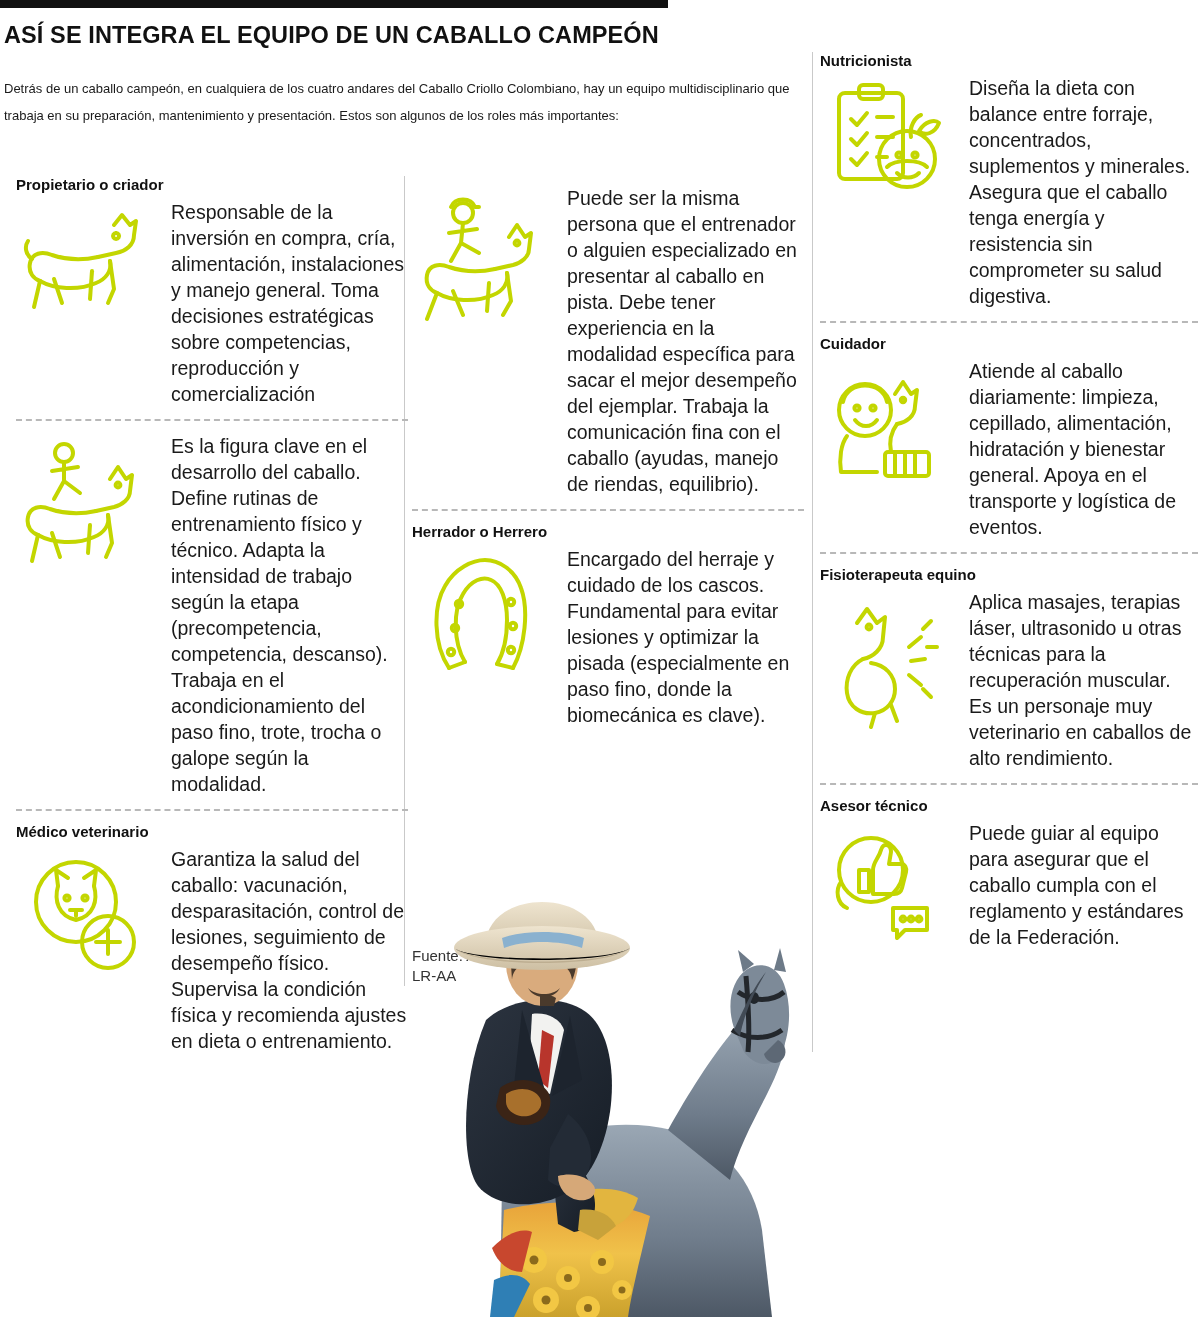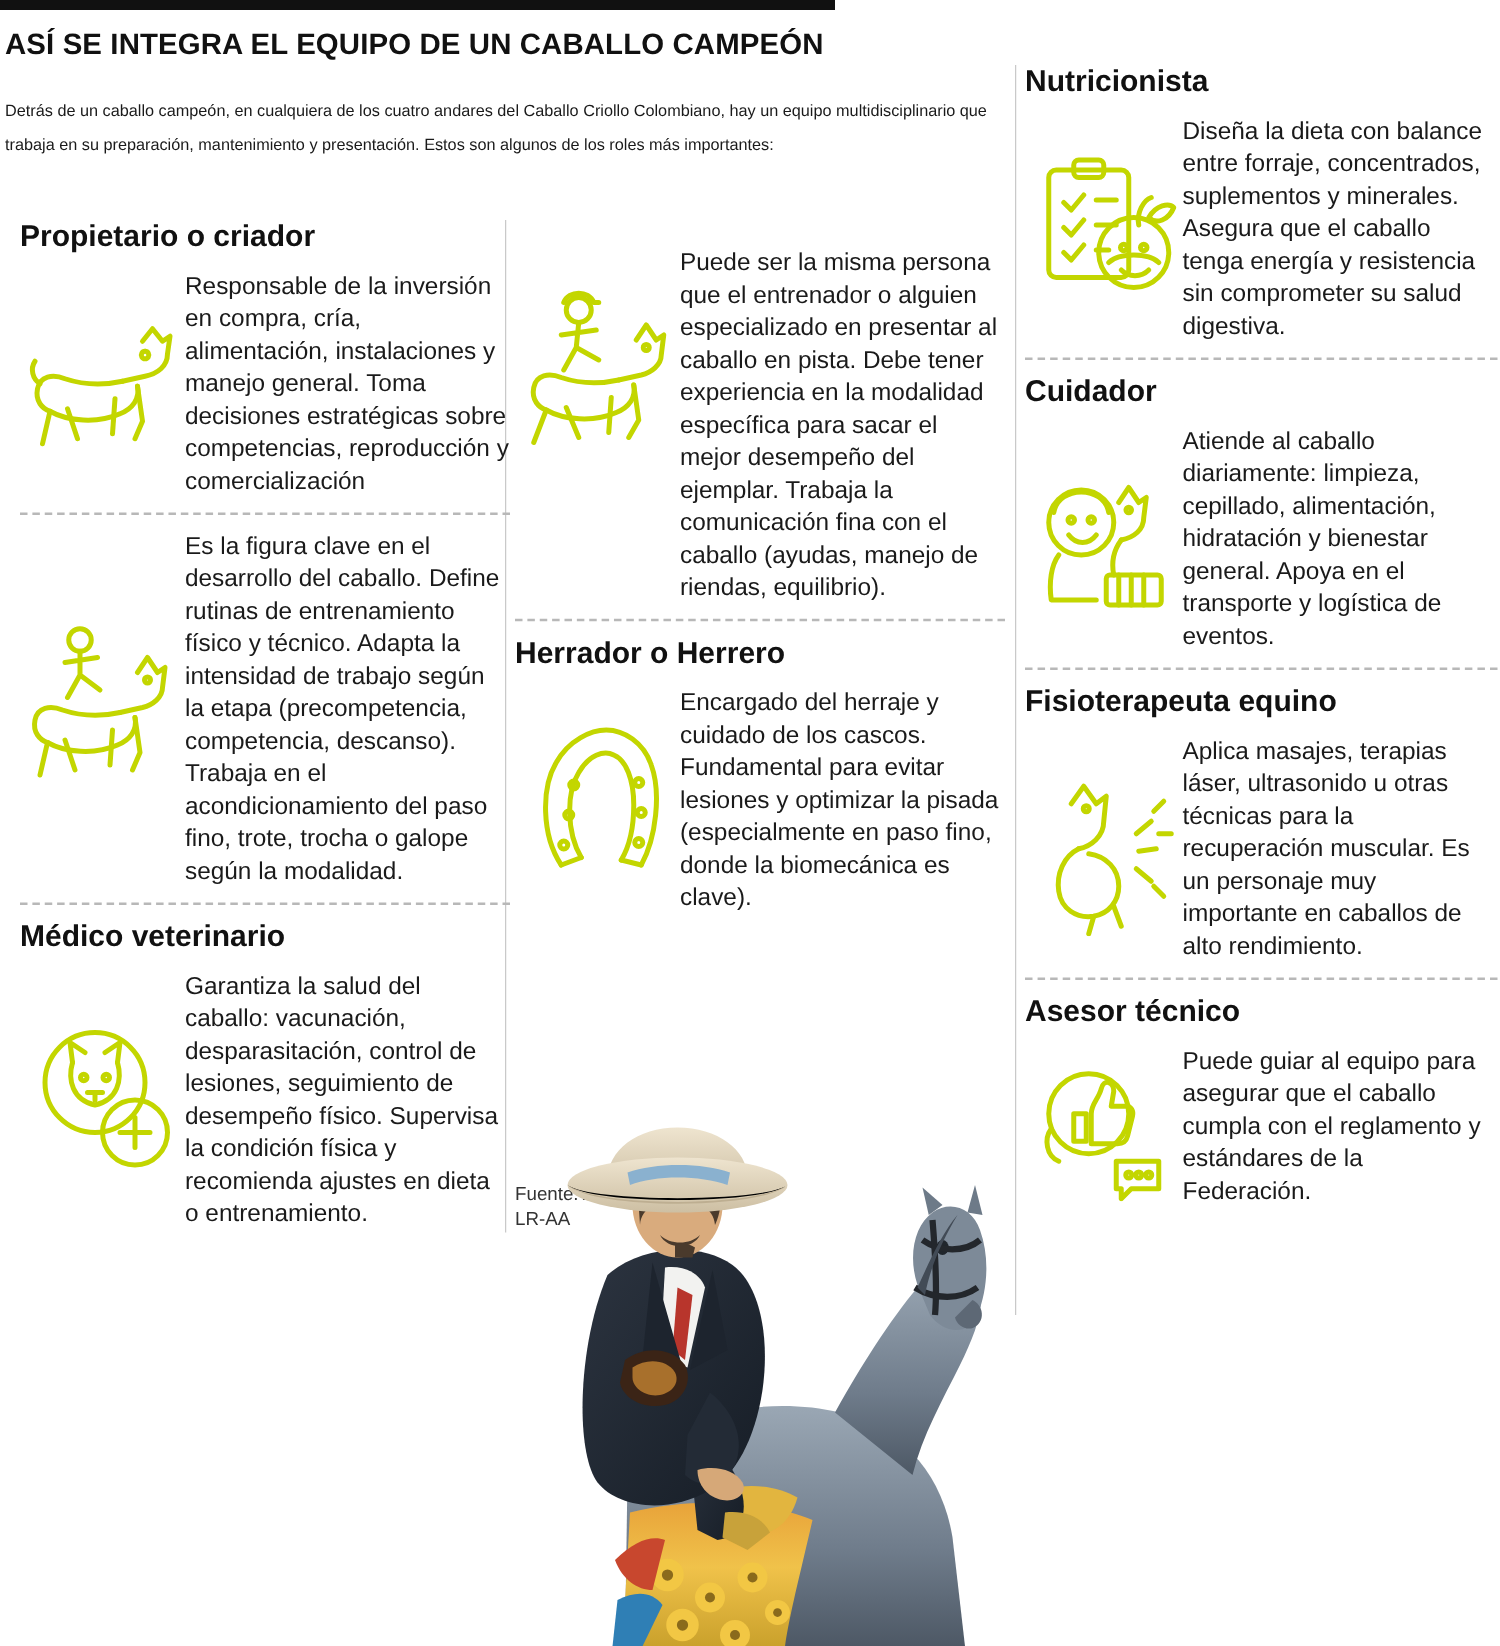--- a/index.html
+++ b/index.html
@@ -25,23 +25,23 @@
   .colA { left:16px; top:176px; width:392px; }
   .colB { left:412px; top:185px; width:392px; }
   .colC { left:820px; top:52px; width:378px; }
 
   .vrule { position:absolute; width:1px; background:#c9c9c9; }
   #vrule-1 { left:404px; top:176px; height:810px; }
   #vrule-2 { left:812px; top:52px; height:1000px; }
 
   .block { position:relative; margin-bottom:4px; }
   .block h3 {
-    margin:0 0 6px 0; font-size:24px; font-weight:bold; color:#111;
-  }
-  .row { display:flex; align-items:center; gap:0;margin-top:12px; }
+    margin:0 0 6px 0; font-size:15px; font-weight:bold; color:#111;
+  }
+  .row { display:flex; align-items:flex-start; gap:23px; }
   .icon-wrap {
     flex:0 0 auto; width:132px; display:flex; align-items:center; justify-content:center;
   }
   .icon-wrap.small { width:126px; }
   .txt { flex:1 1 auto; font-size:19.5px; line-height:26px; color:#1a1a1a; }
 
   .dashed {
     border:0; border-top:2px dashed #b8b8b8; margin:12px 0 12px 0; height:0;
   }
 
@@ -347,21 +347,21 @@
           <g fill="none" stroke="#c3d600" stroke-width="4" stroke-linecap="round" stroke-linejoin="round">
             <path d="M34 34 L44 20 L54 34 L62 28 L60 48 C60 60 50 68 40 70"></path>
             <circle cx="46" cy="38" r="2.4"></circle>
             <path d="M40 70 C28 76 22 90 24 104 C26 118 38 126 52 124 C64 122 72 112 72 100 C72 86 62 76 48 74"></path>
             <path d="M52 124 L48 138 M68 116 L74 132"></path>
             <path d="M86 58 l12 -10 M88 72 l14 -2 M86 86 l12 10"></path>
             <path d="M100 40 l8 -8 M104 58 l10 0 M100 100 l8 8"></path>
           </g>
         </svg>
       </div>
-      <div class="txt">Aplica masajes, terapias láser, ultrasonido u otras técnicas para la recuperación muscular. Es un personaje muy importante en caballos de alto rendimiento.</div>
+      <div class="txt">Aplica masajes, terapias láser, ultrasonido u otras técnicas para la recuperación muscular. Es un personaje muy veterinario en caballos de alto rendimiento.</div>
     </div>
   </div>
 
   <hr class="dashed">
 
   <div class="block">
     <h3>Asesor técnico</h3>
     <div class="row">
       <div class="icon-wrap small">
         <svg width="120" height="120" viewBox="0 0 120 120">

